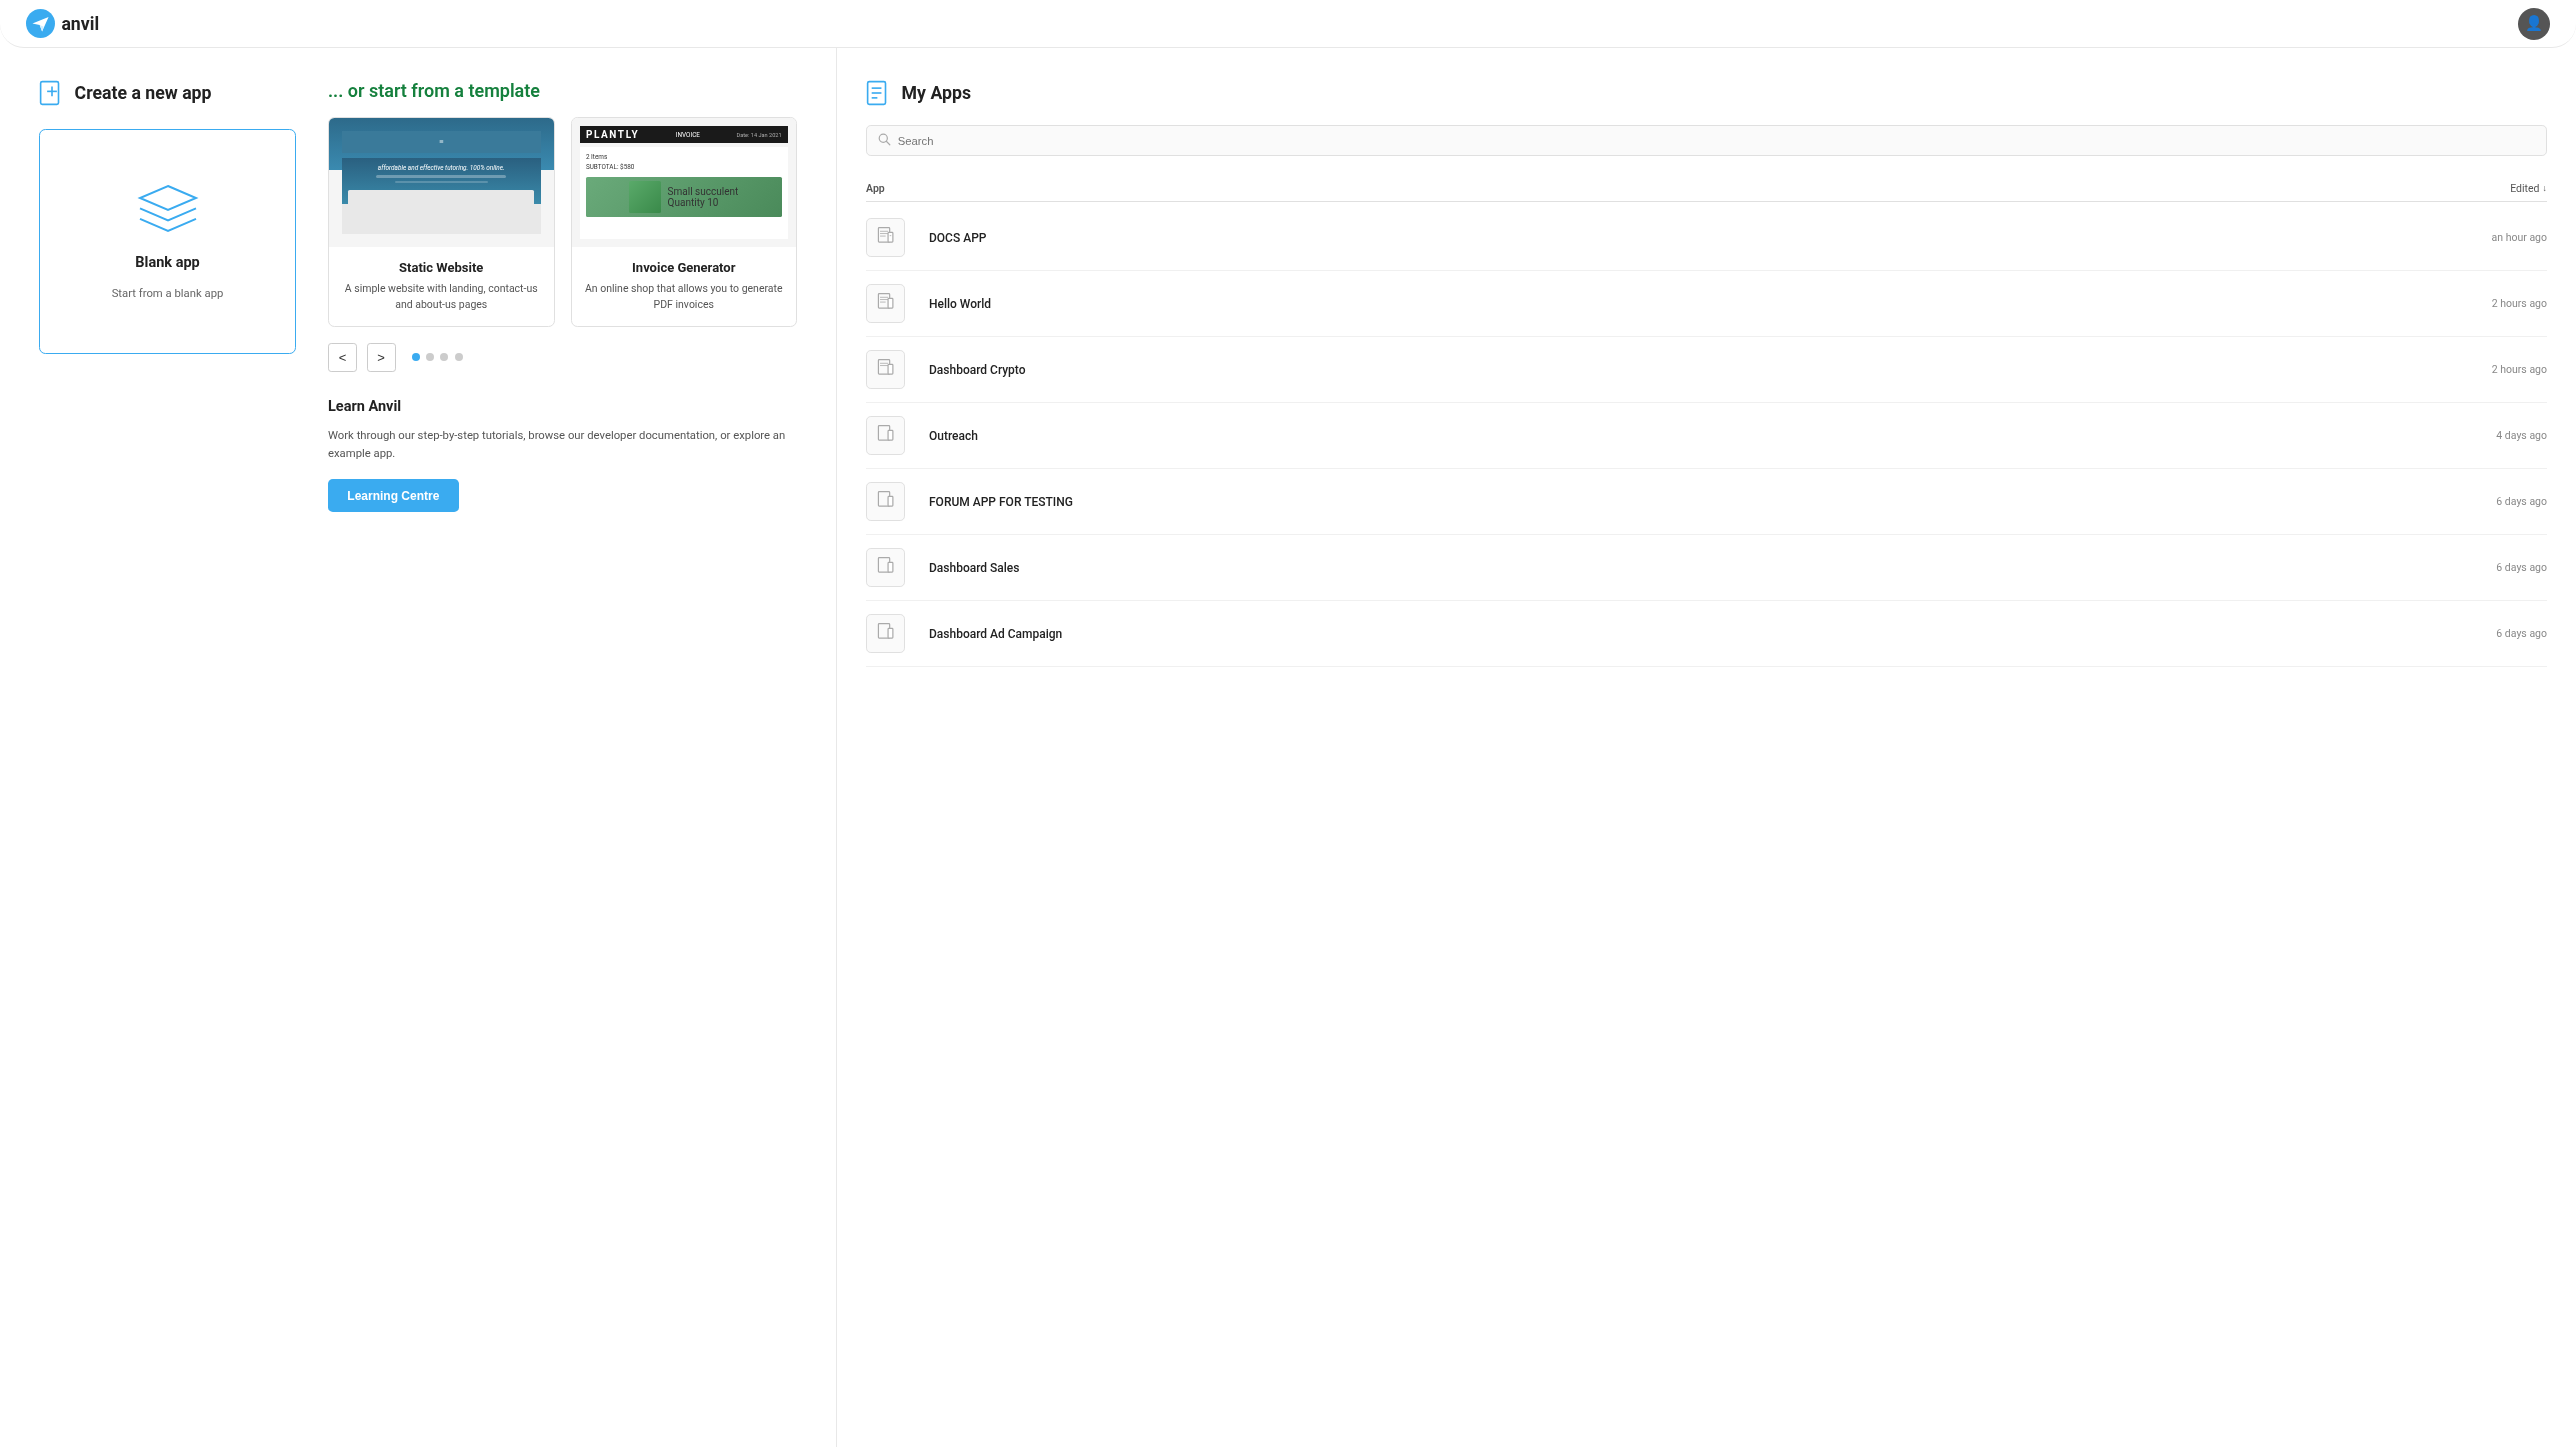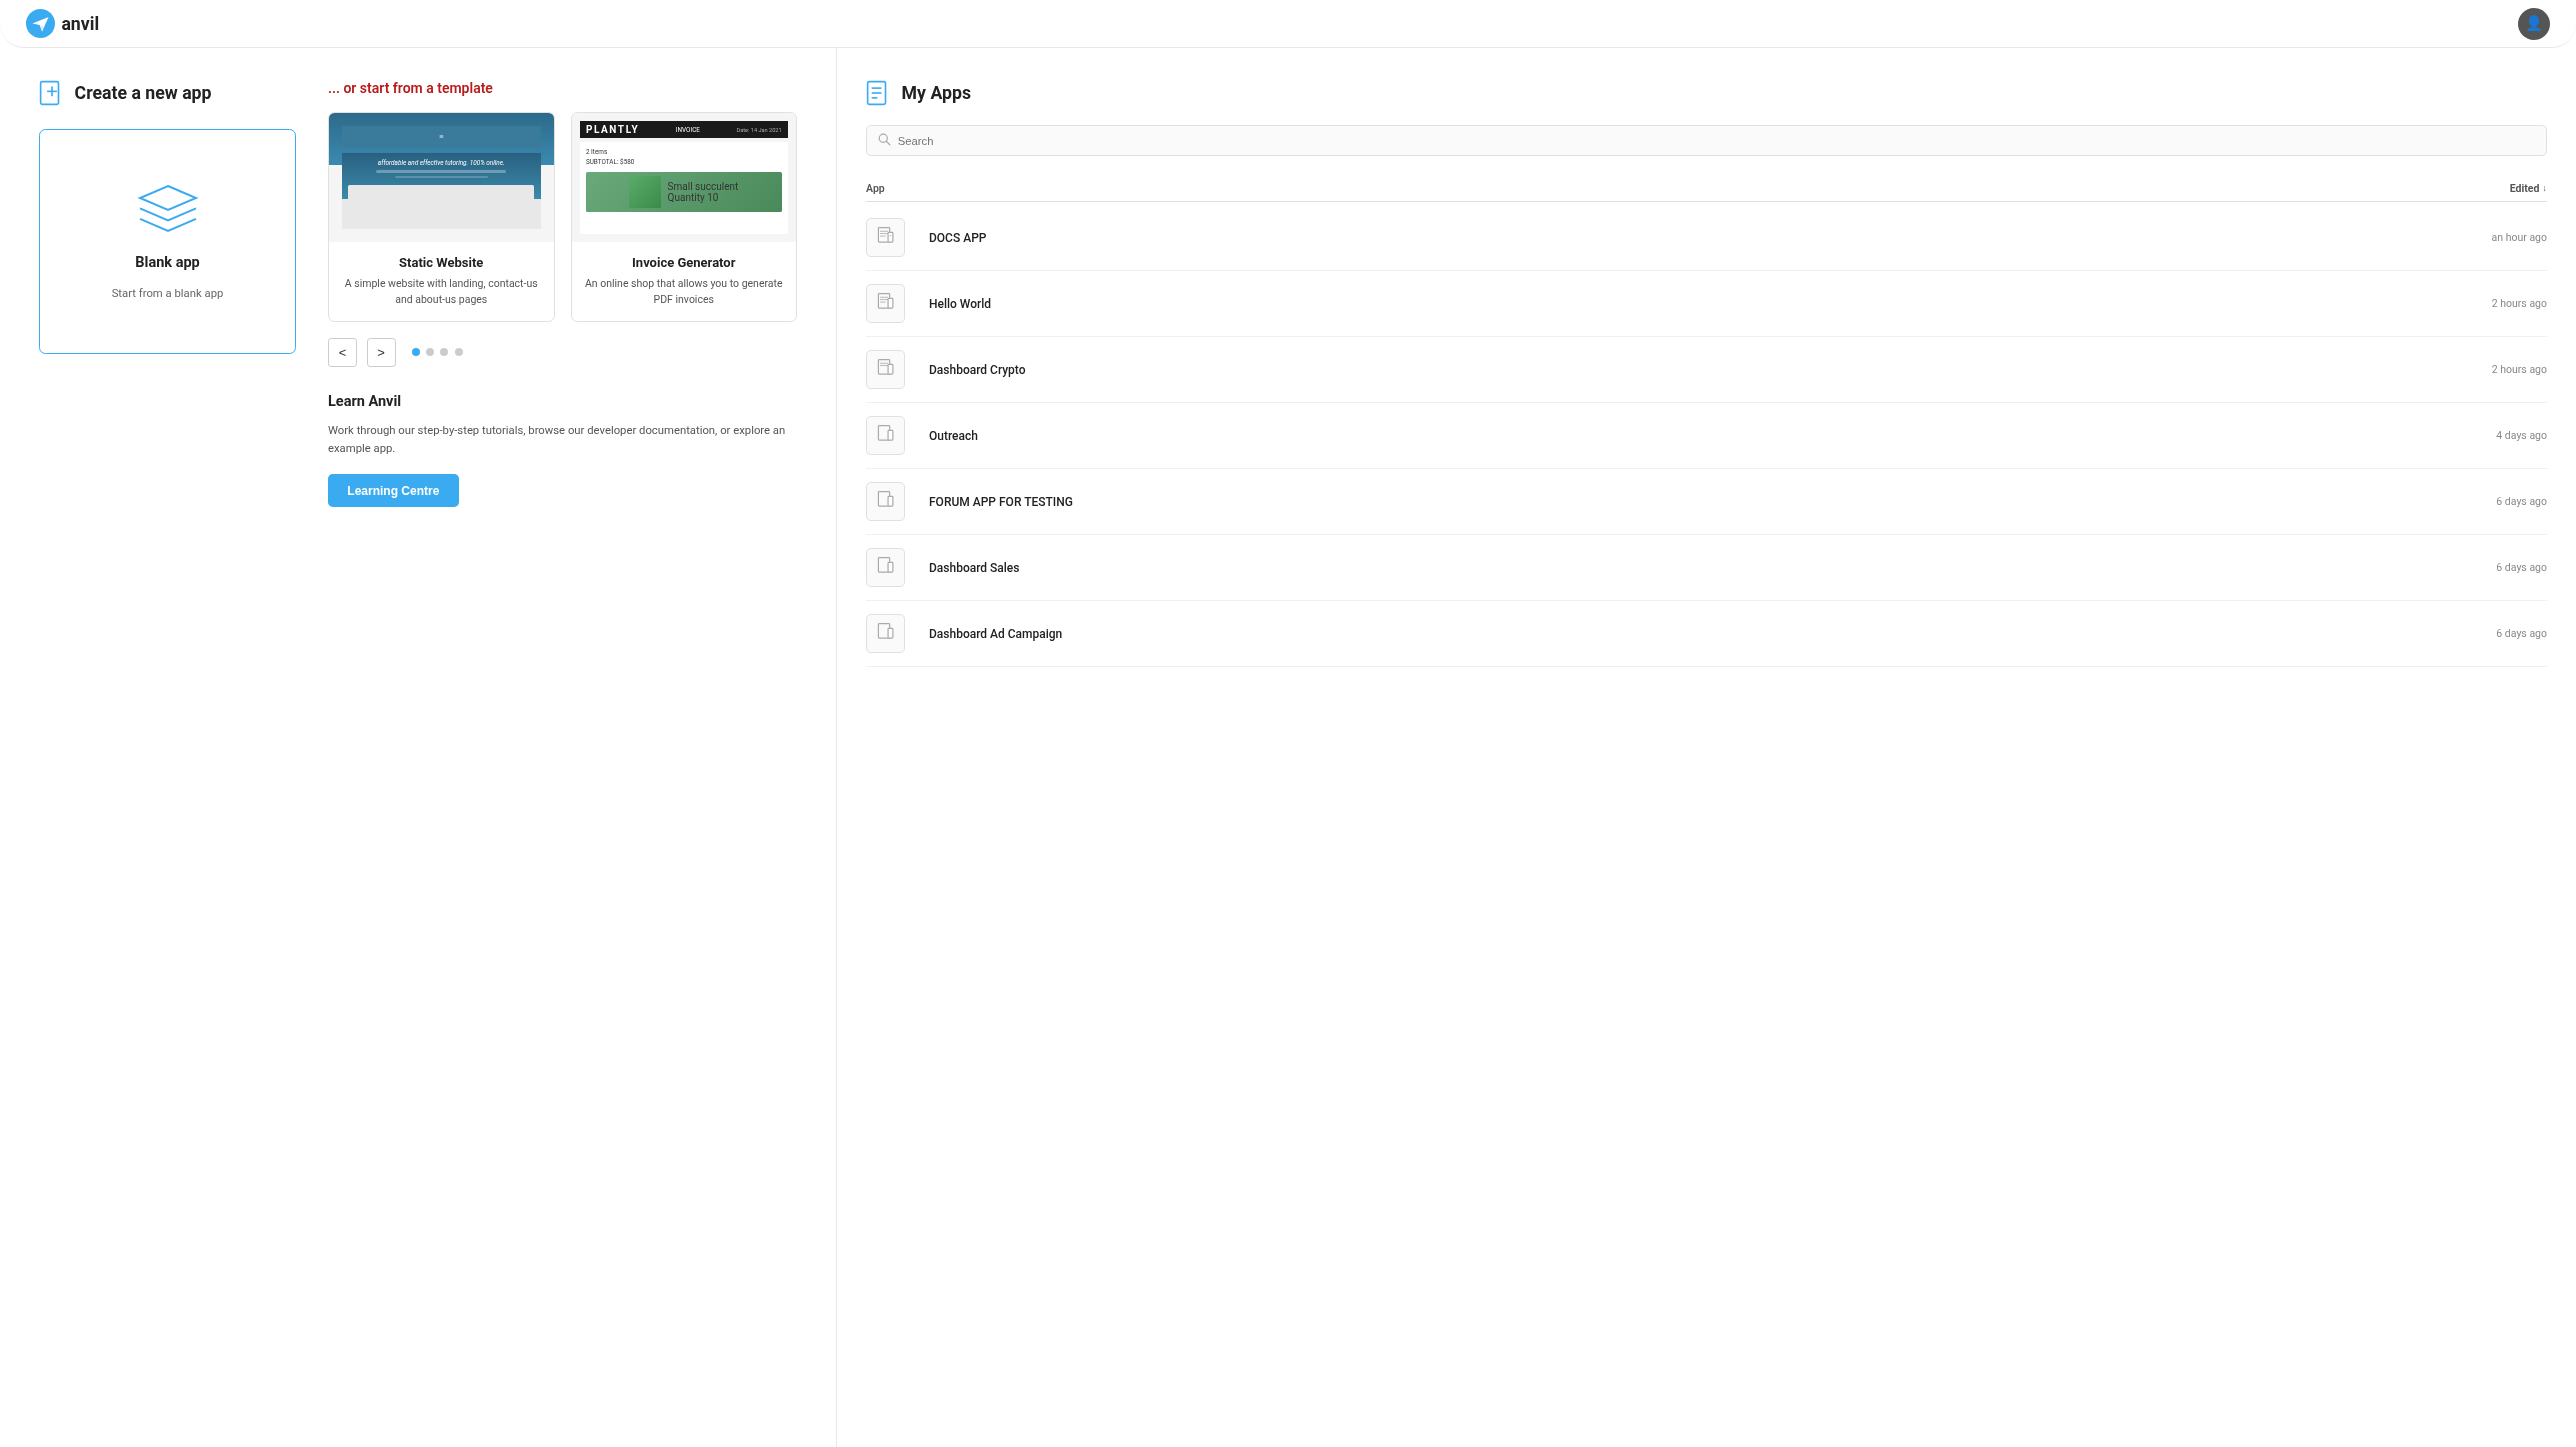--- a/index.html
+++ b/index.html
@@ -115,23 +115,23 @@
       font-weight: 700;
       color: #222;
     }
     .blank-app-sub {
       font-size: 11.3px;
       color: #666;
     }
 
     
     .template-header {
-      font-size: 14px;
+      font-size: 18px;
       font-weight: 600;
-      color: #b91c1c;
+      color: #15803d;
       margin-bottom: 16px;
     }
 
     .templates-grid {
       display: flex;
       gap: 16px;
       margin-bottom: 16px;
     }
     .template-card {
       flex: 1;
@@ -312,21 +312,21 @@
       border-bottom: 0.8px solid #e0e0e0;
       margin-bottom: 3.2px;
     }
     .col-app {
       font-size: 10.5px;
       font-weight: 600;
       color: #555;
     }
     .col-edited {
       font-size: 10.5px;
-      font-weight: 700;
+      font-weight: 400;
       color: #555;
       display: flex;
       align-items: center;
       gap: 3.2px;
     }
     .sort-arrow { font-size: 8.8px; }
 
     
     .app-list { display: flex; flex-direction: column; }
     .app-item {

